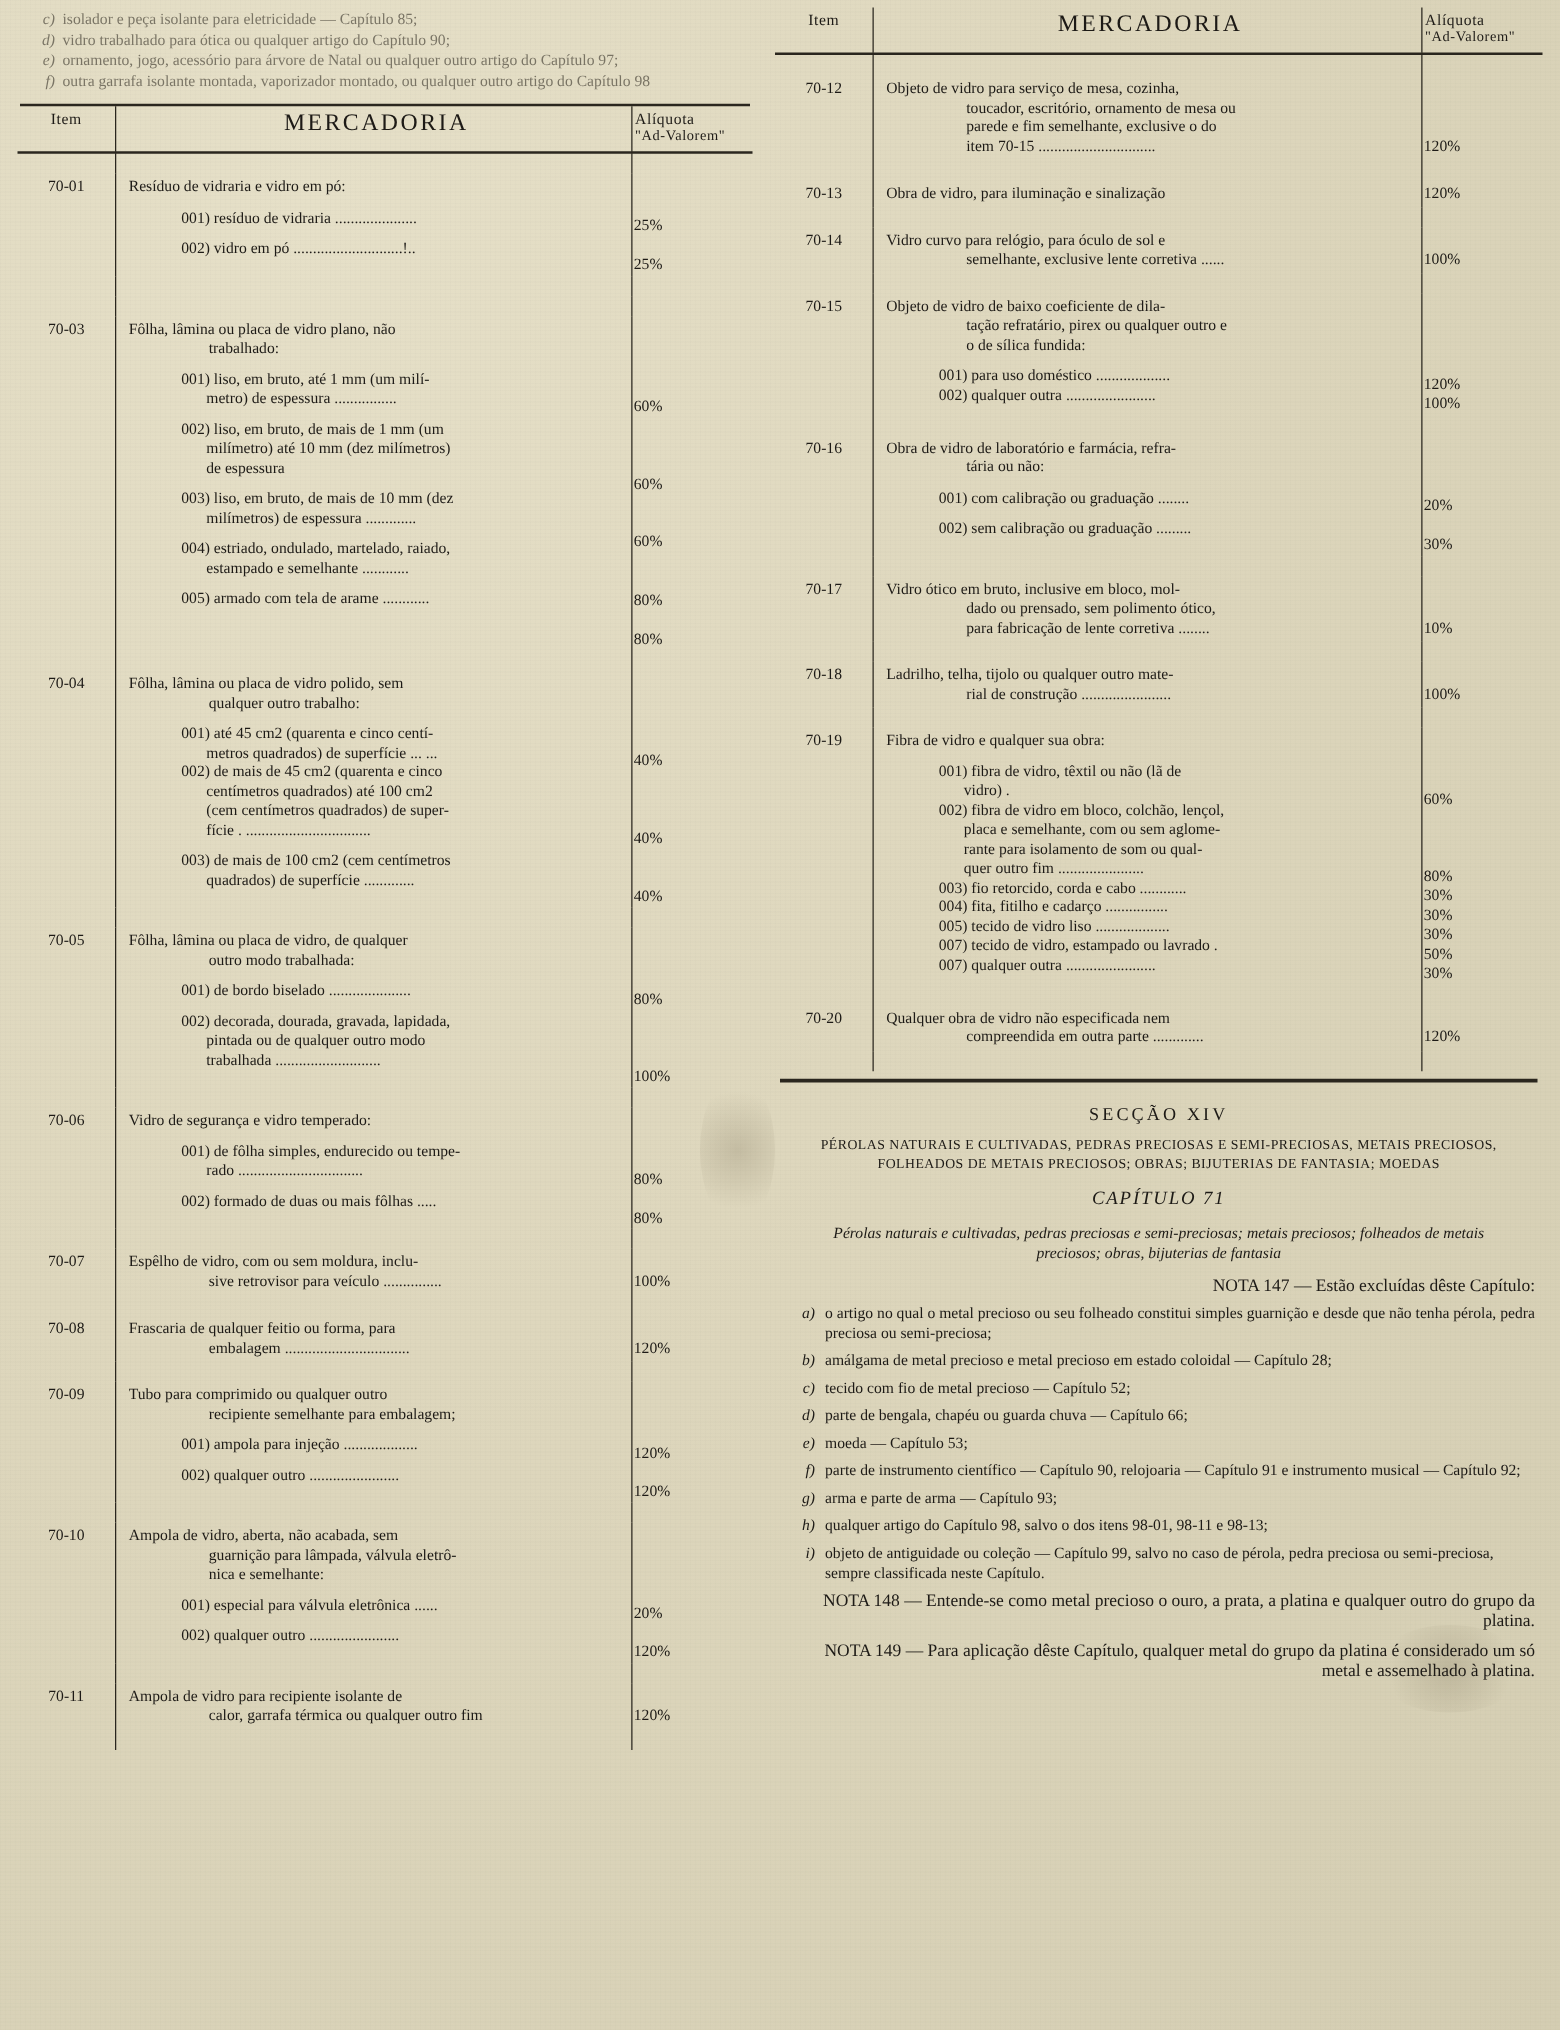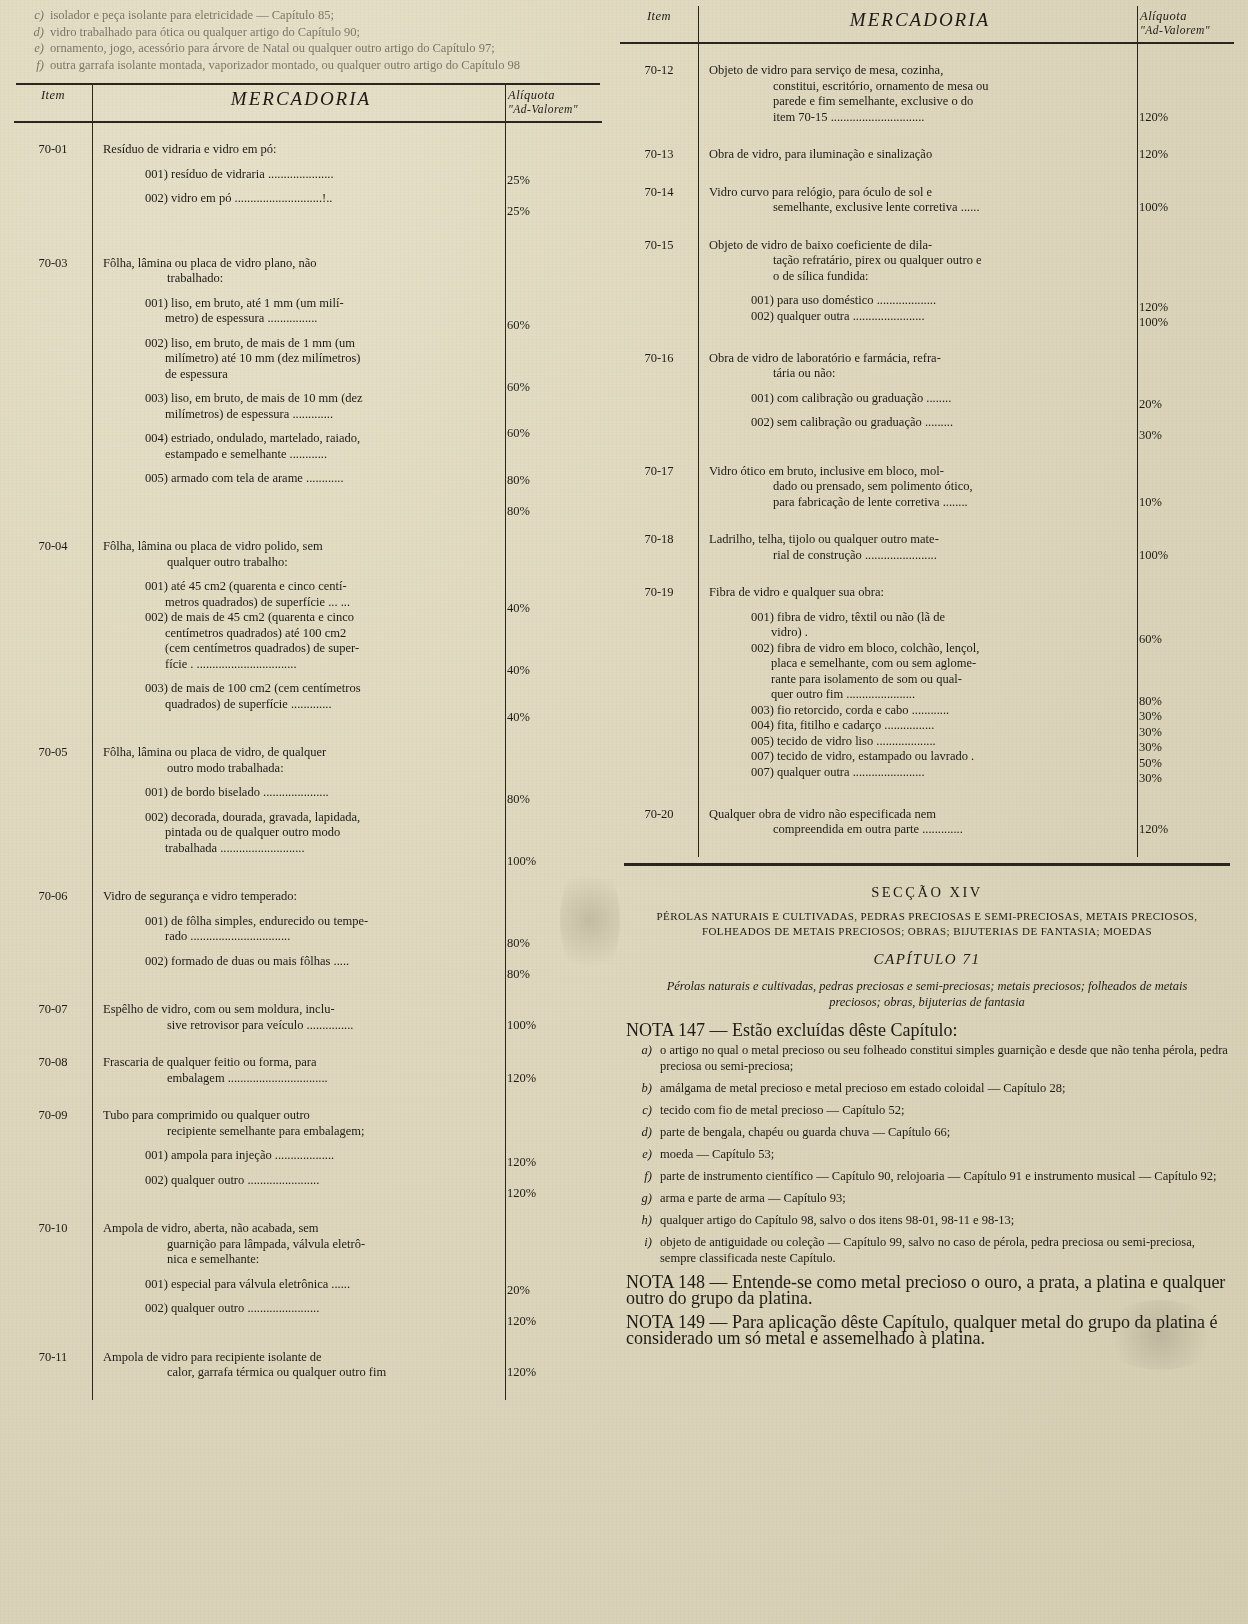--- a/index.html
+++ b/index.html
@@ -59,21 +59,21 @@
 
   .hdr-row td {
     vertical-align:middle;
     text-align:center;
     padding:6px 2px;
     font-size:19px;
     letter-spacing:.5px;
   }
   .hdr-row .merc { letter-spacing:2px; }
   .hdr-sub { font-size:11.5px; }
-  .hdr-sep { border-bottom:2px solid #2a261e;font-style:italic; }
+  .hdr-sep { border-bottom:2px solid #2a261e; }
 
   td.c-item {
     width:74px;
     vertical-align:top;
     text-align:center;
     padding-top:3px;
     font-size:12.5px;
     white-space:nowrap;
   }
   td.c-desc {
@@ -118,21 +118,21 @@
     font-size:11px; letter-spacing:.4px; line-height:15px; padding:0 14px;
     font-variant:small-caps;
   }
   .cap-title {
     font-size:15px; font-style:italic; letter-spacing:1.5px; margin:12px 0 10px;text-align:center;
   }
   .cap-desc {
     font-size:12.5px; font-style:italic; line-height:16px; padding:0 26px; margin-bottom:12px;
   }
   .note {
-    text-align:left; font-size:18px; line-height:16px; margin:8px 2px 2px 2px;
+    text-align:right; font-size:14px; line-height:16px; margin:8px 2px 2px 2px;
   }
   .note-items { margin:4px 0 0 0; }
   .note-item {
     display:flex; font-size:12.5px; line-height:16px; margin-bottom:6px; text-align:left;
   }
   .note-item .k { width:28px; flex:none; font-style:italic; text-align:right; padding-right:8px; }
   .note-item .v { flex:1; }
   .thick-rule { border-top:3px solid #2a261e; margin:6px 4px 0 4px; }
 
   .smudge {
@@ -489,21 +489,21 @@
               <td></td>
               <td class="c-desc"></td>
               <td></td>
             </tr>
         </tbody>
           <tbody id="right-body">
             <tr>
               <td class="c-item">70-12</td>
               <td class="c-desc">
                 <div class="desc-main">Objeto de vidro para serviço de mesa, cozinha,</div>
-                <div class="cont">constitui, escritório, ornamento de mesa ou</div>
+                <div class="cont">toucador, escritório, ornamento de mesa ou</div>
                 <div class="cont">parede e fim semelhante, exclusive o do</div>
                 <div class="cont">item 70-15 ..............................</div>
               </td>
               <td class="c-rate">
                 <div class="rate-stack">
                   <div class="rate-pad">&nbsp;</div>
                   <div class="rate-pad">&nbsp;</div>
                   <div class="rate-pad">&nbsp;</div>
                   <div>120%</div>
                 </div>

